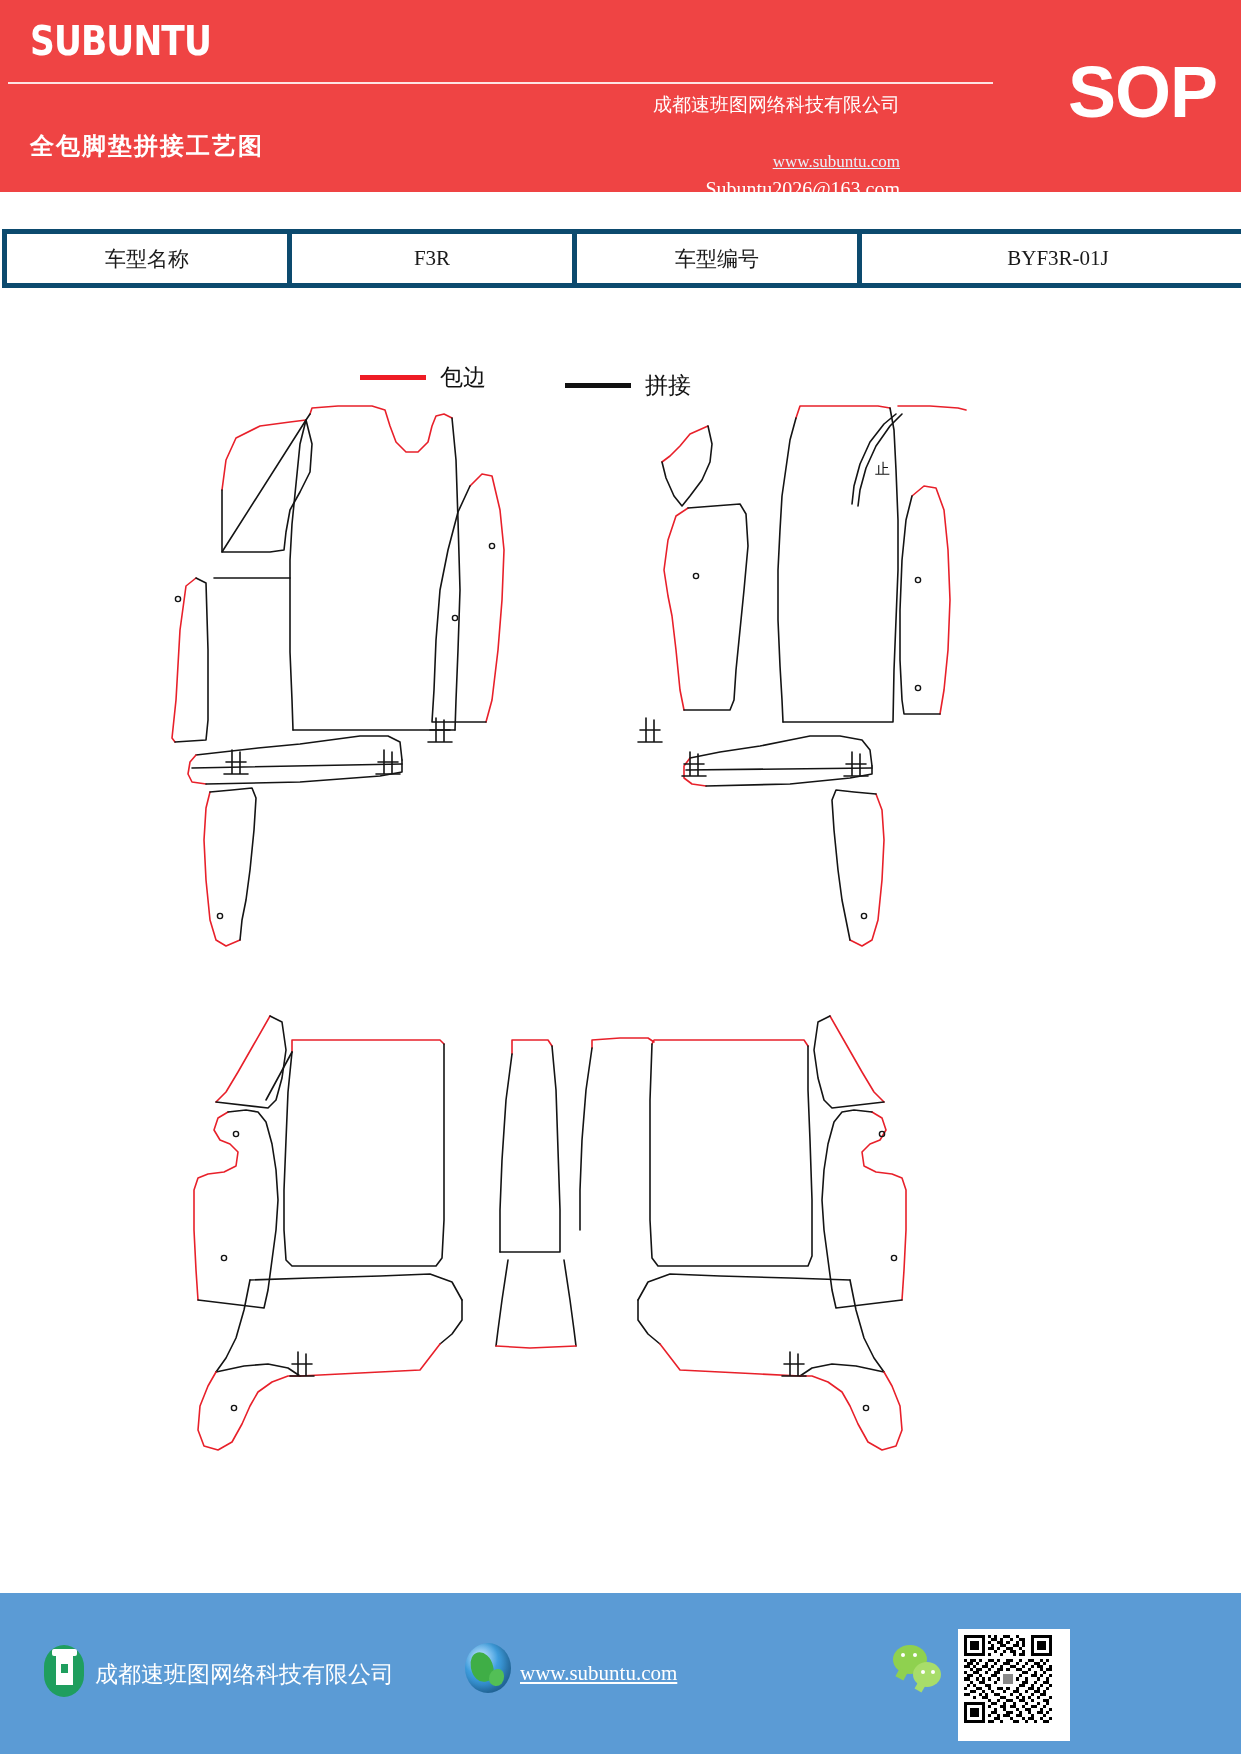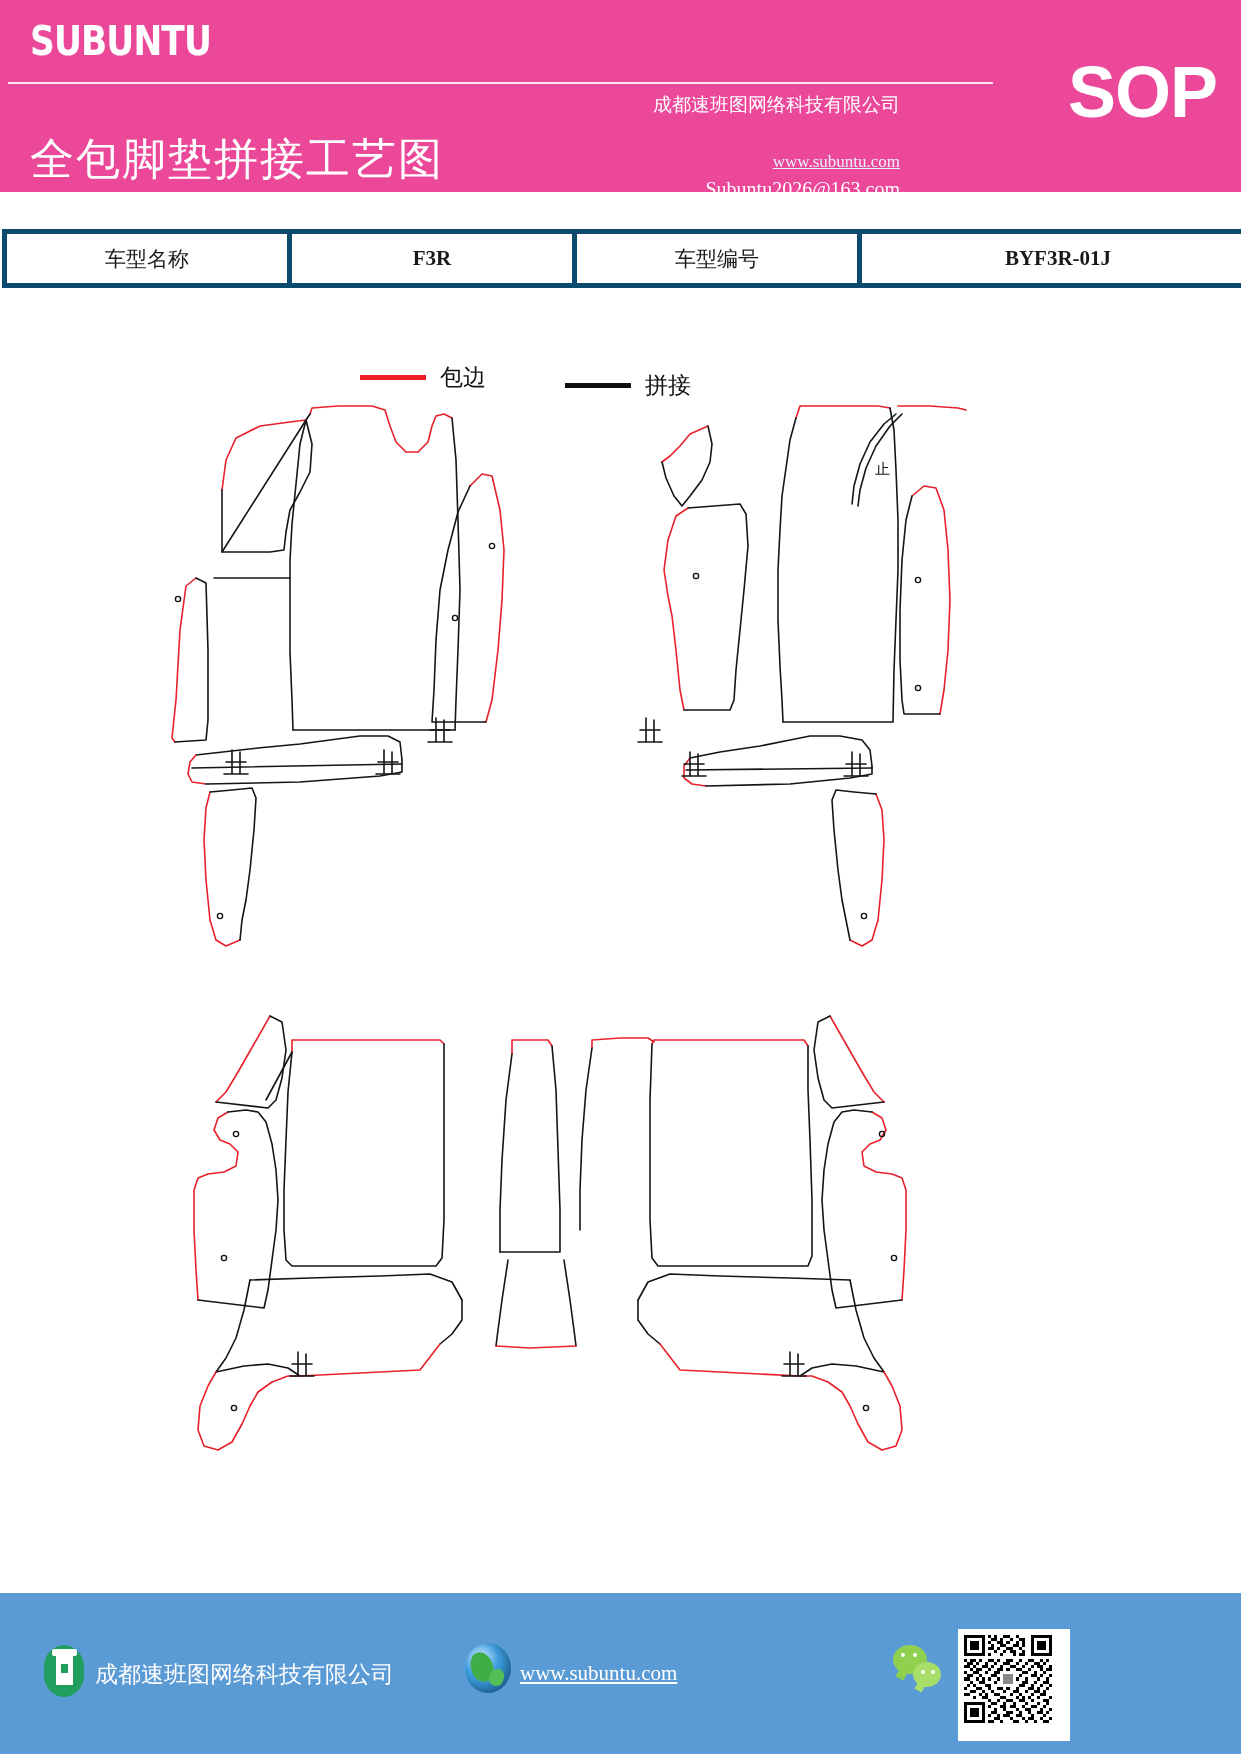--- a/index.html
+++ b/index.html
@@ -6,35 +6,35 @@
   body{
     width:1241px;height:1754px;background:#ffffff;
     font-family:"Liberation Serif","DejaVu Serif",serif;
     overflow:hidden;position:relative;
   }
   .page{position:relative;width:1241px;height:1754px;}
 
   
   .header{
     position:absolute;left:0;top:0;width:1241px;height:192px;
-    background:#ec4899;
+    background:#ef4444;
   }
   .brand{
     position:absolute;left:30px;top:18px;
     color:#ffffff;font-family:"DejaVu Sans","Liberation Sans",sans-serif;
     font-weight:bold;font-size:40px;letter-spacing:-1px;
     transform:scaleX(0.86);transform-origin:left center;
   }
   .hdr-rule{
     position:absolute;left:8px;top:82px;width:985px;height:2px;
     background:rgba(255,255,255,0.85);
   }
   .doc-title{
     position:absolute;left:30px;top:130px;
-    color:#ffffff;font-size:44px;font-weight:normal;
+    color:#ffffff;font-size:24px;font-weight:bold;
     font-family:"Liberation Sans","DejaVu Sans",sans-serif;
     letter-spacing:2px;
   }
   .sop{
     position:absolute;right:24px;top:56px;
     color:#ffffff;font-size:72px;font-weight:bold;
     font-family:"Liberation Sans","DejaVu Sans",sans-serif;
     letter-spacing:-1px;line-height:1;
   }
   .company-hdr{
@@ -55,21 +55,21 @@
   .info-table{
     position:absolute;left:2px;top:229px;width:1235px;
     border-collapse:collapse;table-layout:fixed;
   }
   .info-table td{
     border:5px solid #0c4a6e;height:47px;text-align:center;
     font-size:21px;color:#1a1a1a;
     font-family:"Liberation Serif","DejaVu Serif",serif;
   }
   .c1{width:278px;} .c2{width:278px;} .c3{width:278px;} .c4{width:390px;}
-  .val{font-family:"Liberation Sans","DejaVu Sans",sans-serif;font-size:21px;font-weight:bold;}
+  .val{font-family:"Liberation Sans","DejaVu Sans",sans-serif;font-size:21px;}
 
   
   .legend{
     position:absolute;left:0;top:358px;width:1095px;height:44px;
   }
   .lg-item{position:absolute;display:flex;align-items:center;gap:14px;}
   .lg-line{display:block;width:66px;height:5px;}
   .lg-label{font-size:23px;color:#111;}
 
   

